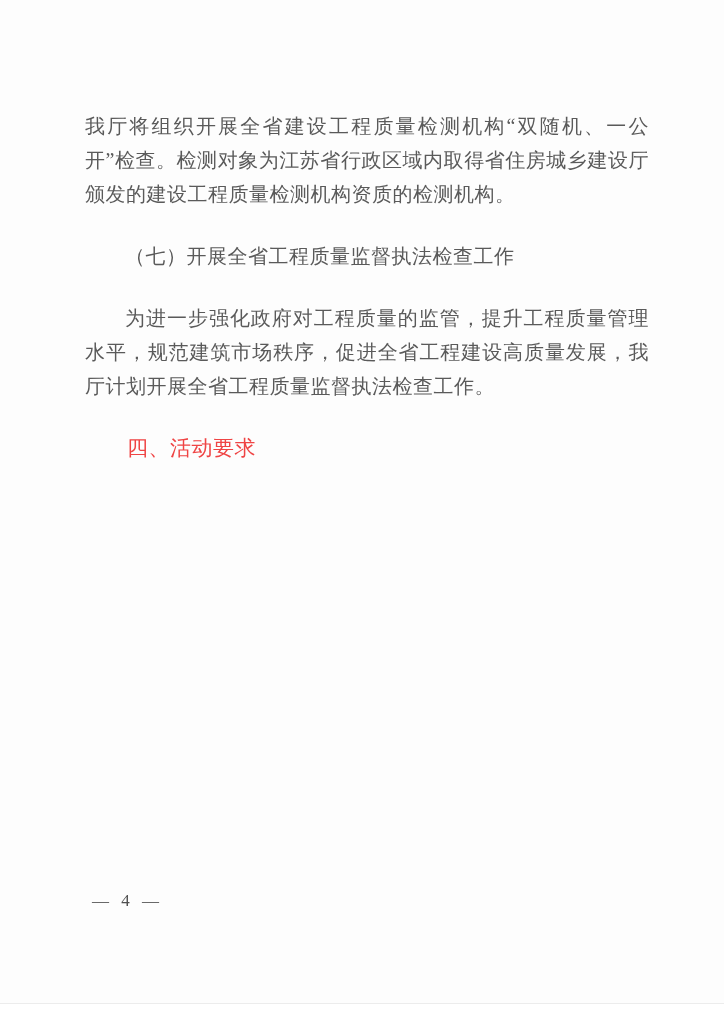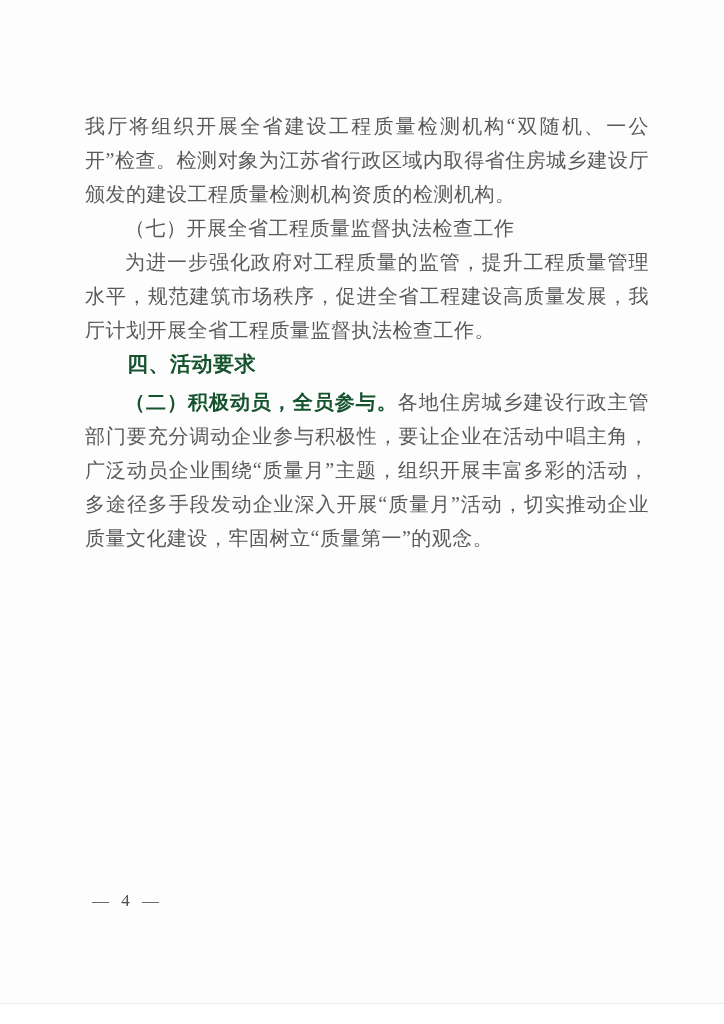--- a/index.html
+++ b/index.html
@@ -35,27 +35,28 @@
     font-size: 20px;
     line-height: 34px;
     color: #5a5a5a;
     text-align: justify;
     text-align-last: left;
     letter-spacing: 0.5px;
     word-break: break-all;
   }
   .para.indent {
     text-indent: 2em;
+    margin-top: 28px;
   }
   .para.space-before {
     margin-top: 4px;
   }
   .seg.bold {
-    font-weight: 700;
-    color: #14532d;
+    font-weight: 400;
+    color: #ef4444;
   }
   .para.heading {
     font-family: "Liberation Sans", sans-serif;
     font-weight: 700;
     color: #3c3c3c;
     font-size: 21px;
   }
   .footer {
     position: absolute;
     left: 92px;
@@ -69,17 +70,16 @@
 </head>
 <body>
 
 <div class="canvas">
   <div class="doc-page">
     <div class="content" id="doc-content">
         <p class="para"><span class="seg">我厅将组织开展全省建设工程质量检测机构“双随机、一公开”检查。检测对象为江苏省行政区域内取得省住房城乡建设厅颁发的建设工程质量检测机构资质的检测机构。</span></p>
         <p class="para indent"><span class="seg">（七）开展全省工程质量监督执法检查工作</span></p>
         <p class="para indent"><span class="seg">为进一步强化政府对工程质量的监管，提升工程质量管理水平，规范建筑市场秩序，促进全省工程建设高质量发展，我厅计划开展全省工程质量监督执法检查工作。</span></p>
         <p class="para indent heading"><span class="seg bold">四、活动要求</span></p>
-        <p class="para indent space-before"><span class="seg bold">（二）积极动员，全员参与。</span><span class="seg">各地住房城乡建设行政主管部门要充分调动企业参与积极性，要让企业在活动中唱主角，广泛动员企业围绕“质量月”主题，组织开展丰富多彩的活动，多途径多手段发动企业深入开展“质量月”活动，切实推动企业质量文化建设，牢固树立“质量第一”的观念。</span></p>
       </div>
     <div class="footer">— 4 —</div>
   </div>
 </div>
 
 </body></html>

